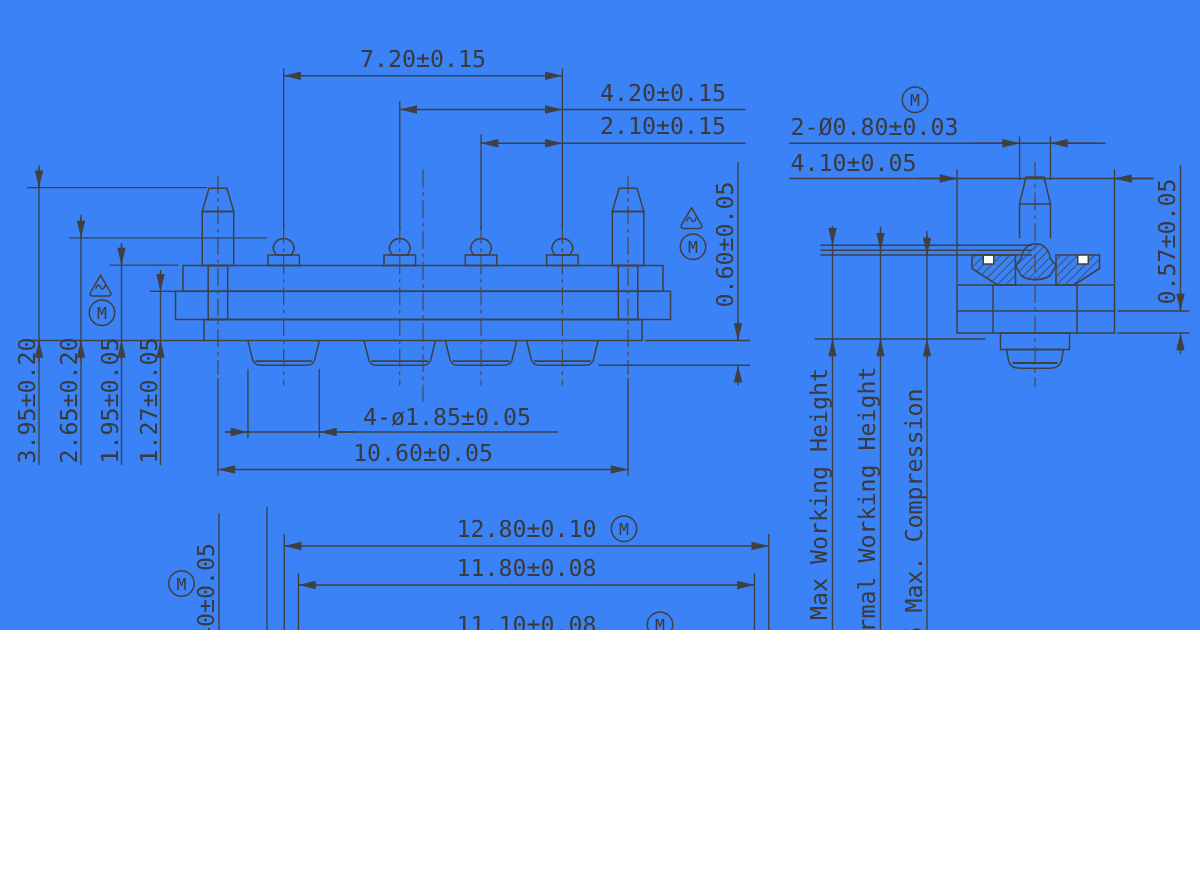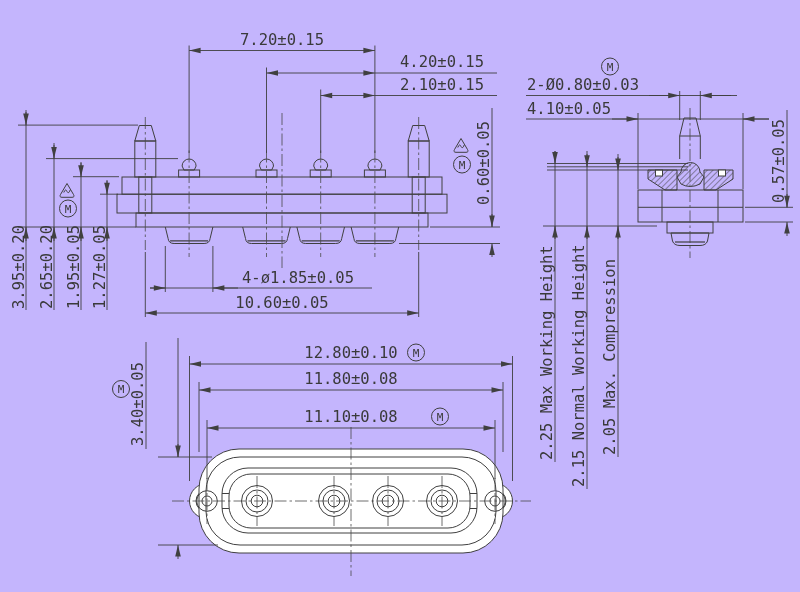--- a/index.html
+++ b/index.html
@@ -1,16 +1,16 @@
 <!DOCTYPE html>
 <html><head>
 <meta charset="utf-8">
 <style>
   html,body{margin:0;padding:0;background:#ffffff;}
-  #stage{position:relative;width:800px;height:592px;background:#c4b5fd;overflow:hidden;}
+  #stage{position:relative;width:800px;height:420px;background:#3b82f6;overflow:hidden;}
   svg{display:block;}
   .ln{stroke:#404040;stroke-width:1;fill:none;}
   .ln2{stroke:#404040;stroke-width:1.2;fill:none;}
   .cl{stroke:#4a4a4a;stroke-width:0.8;fill:none;stroke-dasharray:12 3 2.5 3;}
   .dim{stroke:#404040;stroke-width:0.9;fill:none;}
   .t{font-family:"DejaVu Sans Mono",monospace;font-size:15.5px;fill:#3a3a3a;}
   .ts{font-family:"DejaVu Sans Mono",monospace;font-size:11px;fill:#3a3a3a;}
   .wh{fill:#ffffff;}
   .ht{fill:url(#hatch);stroke:#404040;stroke-width:1;}
 </style>

